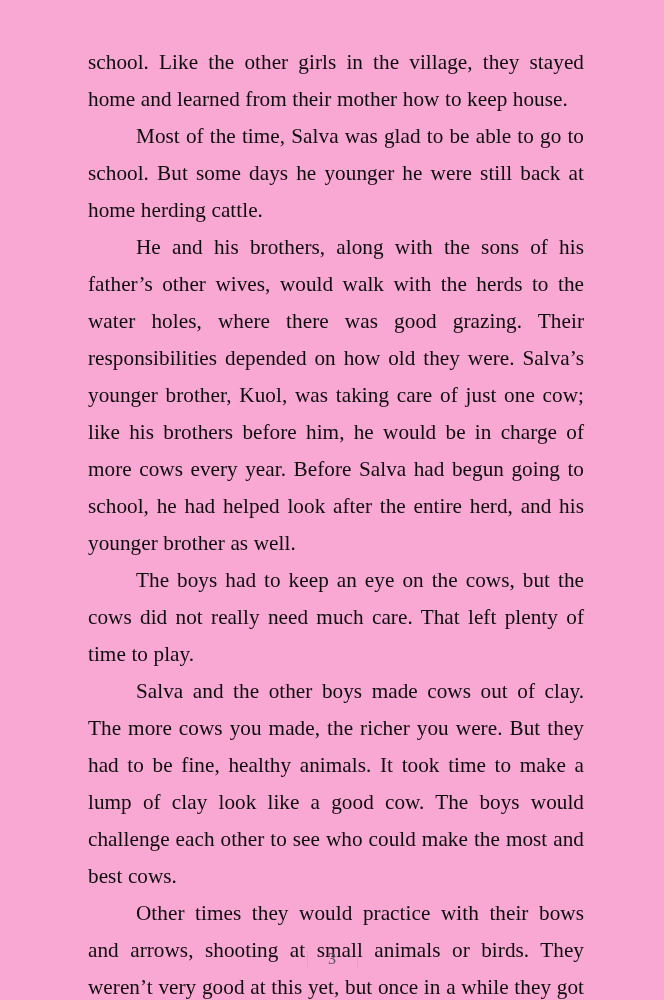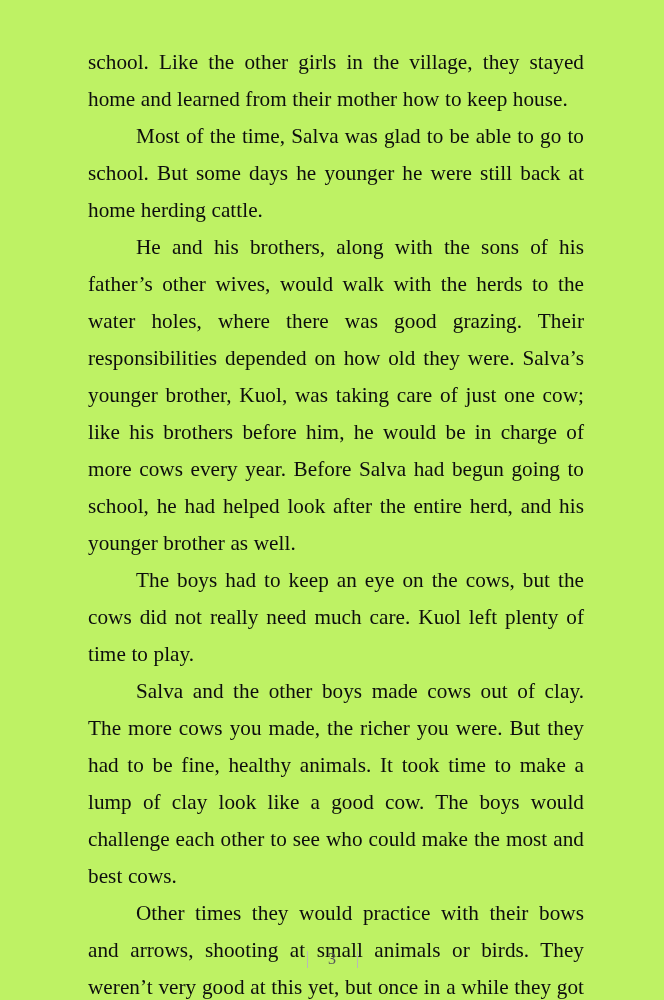--- a/index.html
+++ b/index.html
@@ -10,21 +10,21 @@
   body {
     font-family: "Liberation Serif", "DejaVu Serif", serif;
     color: #0d0d0d;
     -webkit-font-smoothing: antialiased;
   }
   .page {
     position: relative;
     width: 664px;
     height: 1000px;
     margin: 0 auto;
-    background: #bef264;
+    background: #f9a8d4;
     overflow: hidden;
     box-sizing: border-box;
   }
   .textblock {
     position: absolute;
     left: 88px;
     top: 44px;
     width: 496px;
   }
   .para {
@@ -69,21 +69,21 @@
 </style>
 </head>
 <body>
 
 <div class="page">
 
   <div class="textblock">
     <p class="para">school. Like the other girls in the village, they stayed home and learned from their mother how to keep house.</p>
     <p class="para indent">Most of the time, Salva was glad to be able to go to school. But some days he younger he were still back at home herding cattle.</p>
     <p class="para indent">He and his brothers, along with the sons of his father’s other wives, would walk with the herds to the water holes, where there was good grazing. Their responsibilities depended on how old they were. Salva’s younger brother, Kuol, was taking care of just one cow; like his brothers before him, he would be in charge of more cows every year. Before Salva had begun going to school, he had helped look after the entire herd, and his younger brother as well.</p>
-    <p class="para indent">The boys had to keep an eye on the cows, but the cows did not really need much care. Kuol left plenty of time to play.</p>
+    <p class="para indent">The boys had to keep an eye on the cows, but the cows did not really need much care. That left plenty of time to play.</p>
     <p class="para indent">Salva and the other boys made cows out of clay. The more cows you made, the richer you were. But they had to be fine, healthy animals. It took time to make a lump of clay look like a good cow. The boys would challenge each other to see who could make the most and best cows.</p>
     <p class="para indent">Other times they would practice with their bows and arrows, shooting at small animals or birds. They weren’t very good at this yet, but once in a while they got lucky.</p>
   </div>
 
   <div class="footer">
     <span class="folio-rule"></span>
     <span class="folio-num">3</span>
     <span class="folio-rule"></span>
   </div>
 

